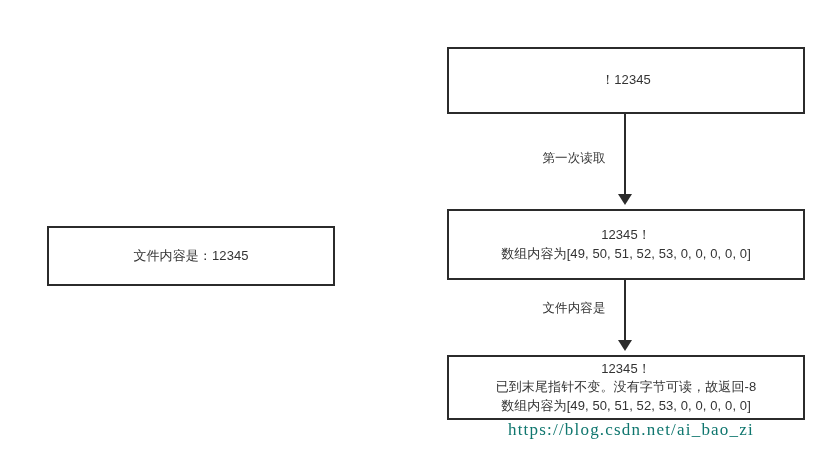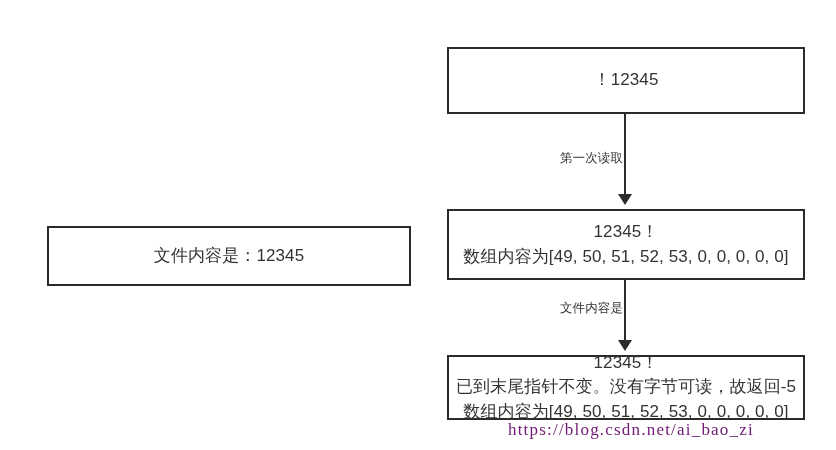--- a/index.html
+++ b/index.html
@@ -21,34 +21,34 @@
   .node {
     position: absolute;
     box-sizing: border-box;
     border: 2px solid #2b2b2b;
     background: #ffffff;
     display: flex;
     flex-direction: column;
     align-items: center;
     justify-content: center;
     color: #333333;
-    font-size: 17px;
+    font-size: 13px;
     line-height: 1.42;
     text-align: right;
     letter-spacing: 0.1px;
   }
   .node .line {
     display: block;
     white-space: nowrap;
   }
   
   #node-file {
     left: 47px;
     top: 226px;
-    width: 364px;
+    width: 288px;
     height: 60px;
   }
   
   #node-start {
     left: 447px;
     top: 47px;
     width: 358px;
     height: 67px;
   }
   #node-first-read {
@@ -88,41 +88,41 @@
     border-top: 11px solid #2b2b2b;
   }
   #arrowhead-1 { top: 194px; }
   #arrowhead-2 { top: 340px; }
   .edge-label {
     position: absolute;
     color: #333333;
     font-size: 12.5px;
     line-height: 1;
     white-space: nowrap;
-    text-align: right;
+    text-align: center;
     letter-spacing: 0.1px;
   }
   #edge-label-1 {
     left: 525px;
     top: 152px;
     width: 98px;
   }
   #edge-label-2 {
     left: 525px;
     top: 302px;
     width: 98px;
   }
   #watermark {
     position: absolute;
     left: 508px;
     top: 420px;
     font-family: "Liberation Serif", "DejaVu Serif", serif;
     font-size: 17px;
     letter-spacing: 1.2px;
-    color: #701a75;
+    color: #0f766e;
     white-space: nowrap;
   }
 </style>
 </head>
 <body>
 
 <div id="canvas">
 
   <div class="node" id="node-file">
     <span class="line">文件内容是：12345</span>
@@ -140,19 +140,19 @@
     <span class="line">12345！</span>
     <span class="line">数组内容为[49, 50, 51, 52, 53, 0, 0, 0, 0, 0]</span>
   </div>
 
   <div class="connector" id="connector-2"></div>
   <div class="arrowhead" id="arrowhead-2"></div>
   <div class="edge-label" id="edge-label-2">文件内容是</div>
 
   <div class="node" id="node-second-read">
     <span class="line">12345！</span>
-    <span class="line">已到末尾指针不变。没有字节可读，故返回-5</span>
+    <span class="line">已到末尾指针不变。没有字节可读，故返回-8</span>
     <span class="line">数组内容为[49, 50, 51, 52, 53, 0, 0, 0, 0, 0]</span>
   </div>
 
   <div id="watermark">https://blog.csdn.net/ai_bao_zi</div>
 
 </div>
 
 </body></html>

